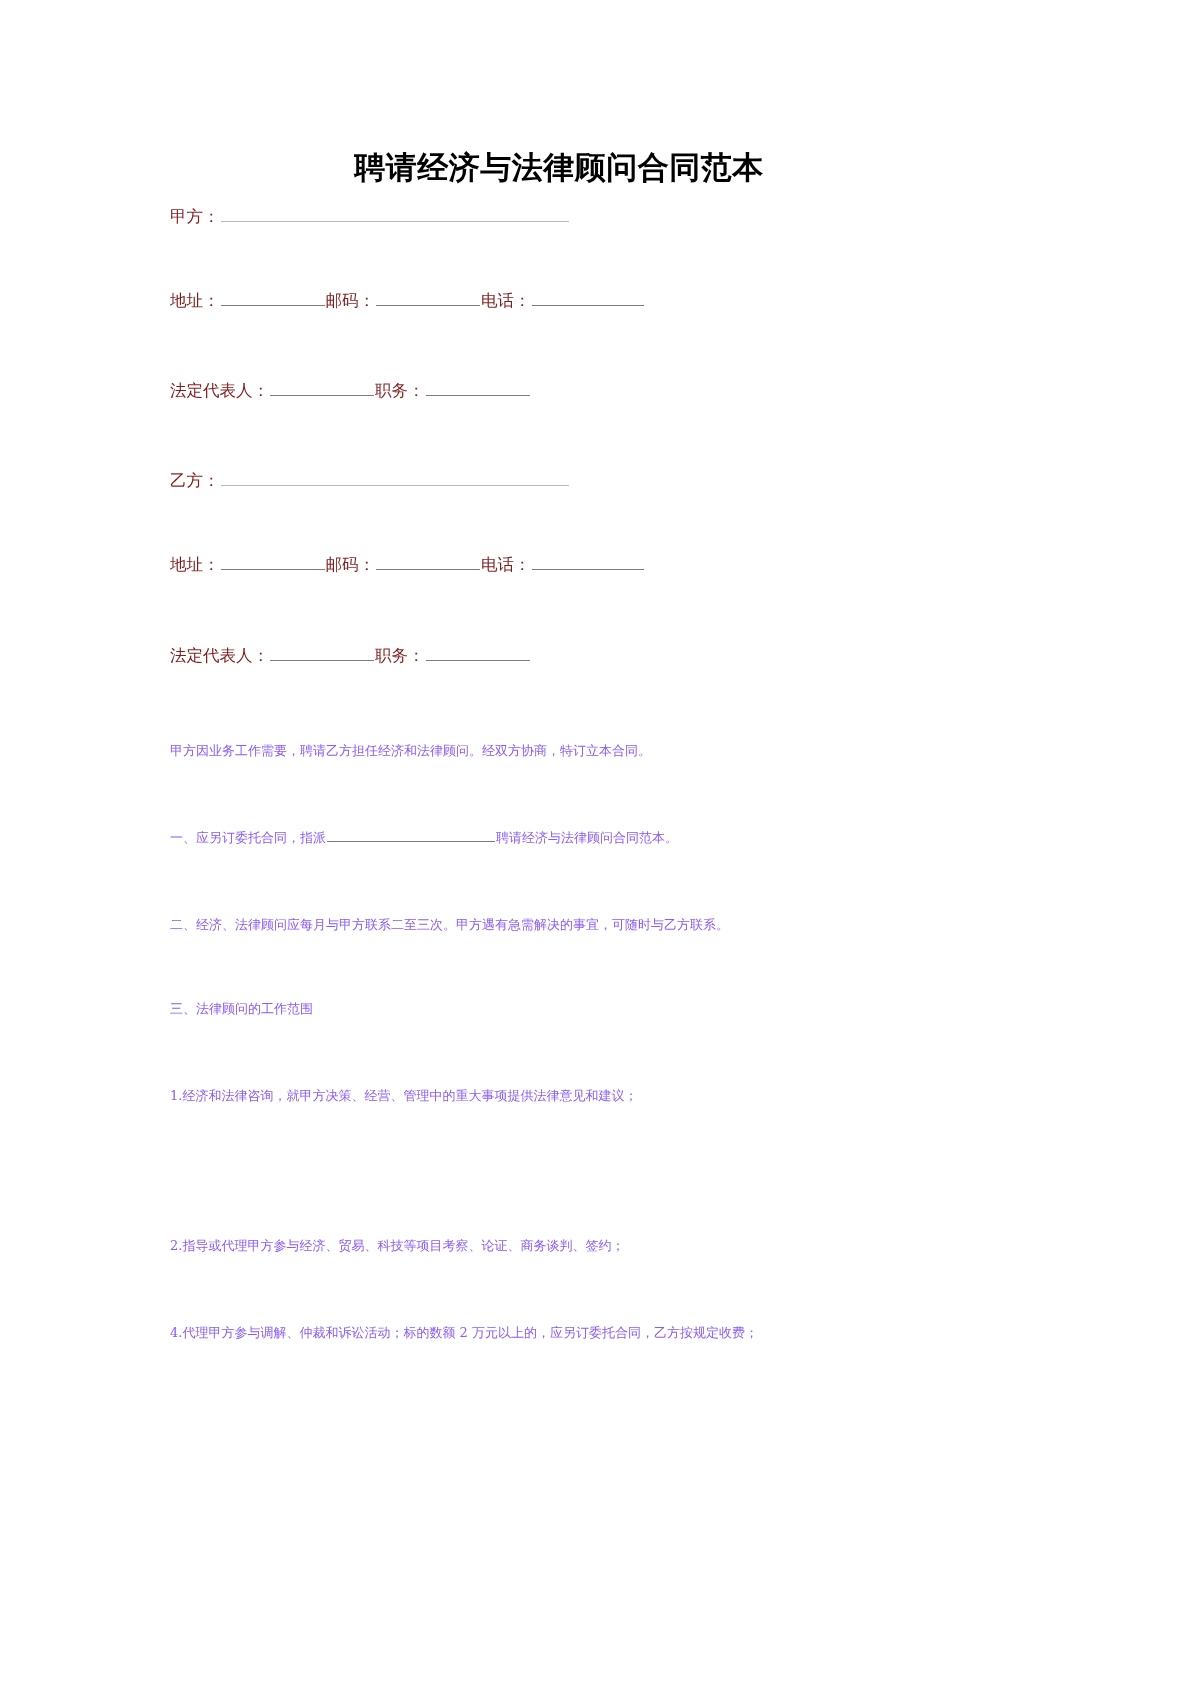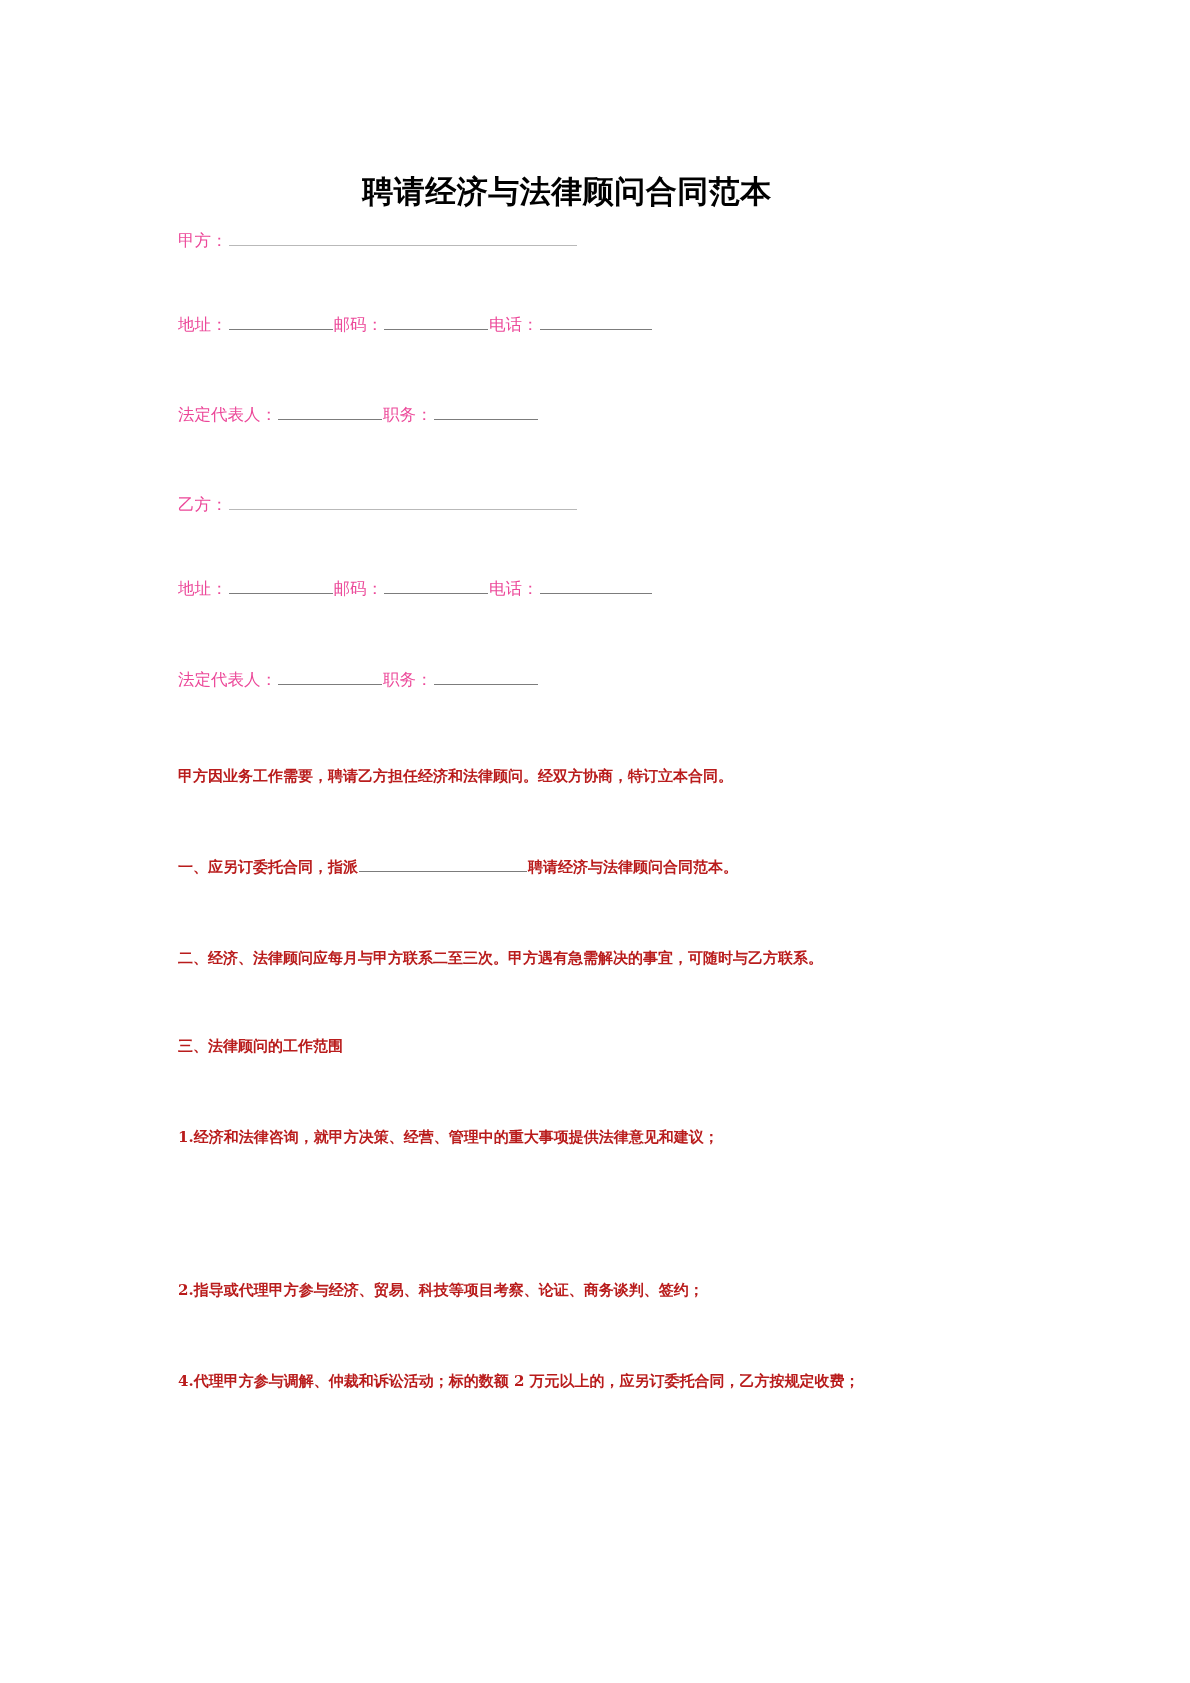--- a/index.html
+++ b/index.html
@@ -20,54 +20,52 @@
     position: absolute;
     left: 0;
     top: 0;
     width: 1190px;
     height: 1683px;
     background: #ffffff;
     box-sizing: border-box;
   }
   .content {
     position: absolute;
-    left: 178px;
+    left: 170px;
     top: 148px;
     width: 778px;
-    margin-top: 24px;
   }
 
   
   .doc-title {
     font-size: 31px;
     font-weight: bold;
     text-align: center;
     letter-spacing: 0.5px;
     line-height: 1.25;
     margin: 0 0 14px 0;
     color: #000000;
     white-space: nowrap;
   }
 
   
   .line {
     font-size: 16.5px;
     line-height: 1.95;
-    color: #ec4899;
+    color: #7f1d1d;
     margin: 0;
     white-space: nowrap;
   }
   .para {
-    font-size: 15px;
+    font-size: 13px;
     line-height: 1.95;
-    color: #b91c1c;
+    color: #8b5cf6;
     margin: 0;
     text-align: justify;
     text-justify: inter-ideograph;
-    font-weight: bold;
   }
 
   
   .gap-sm { height: 52px; }
   .gap-md { height: 58px; }
   .gap-lg { height: 62px; }
   .gap-xl { height: 66px; }
 
   
   .blank {

